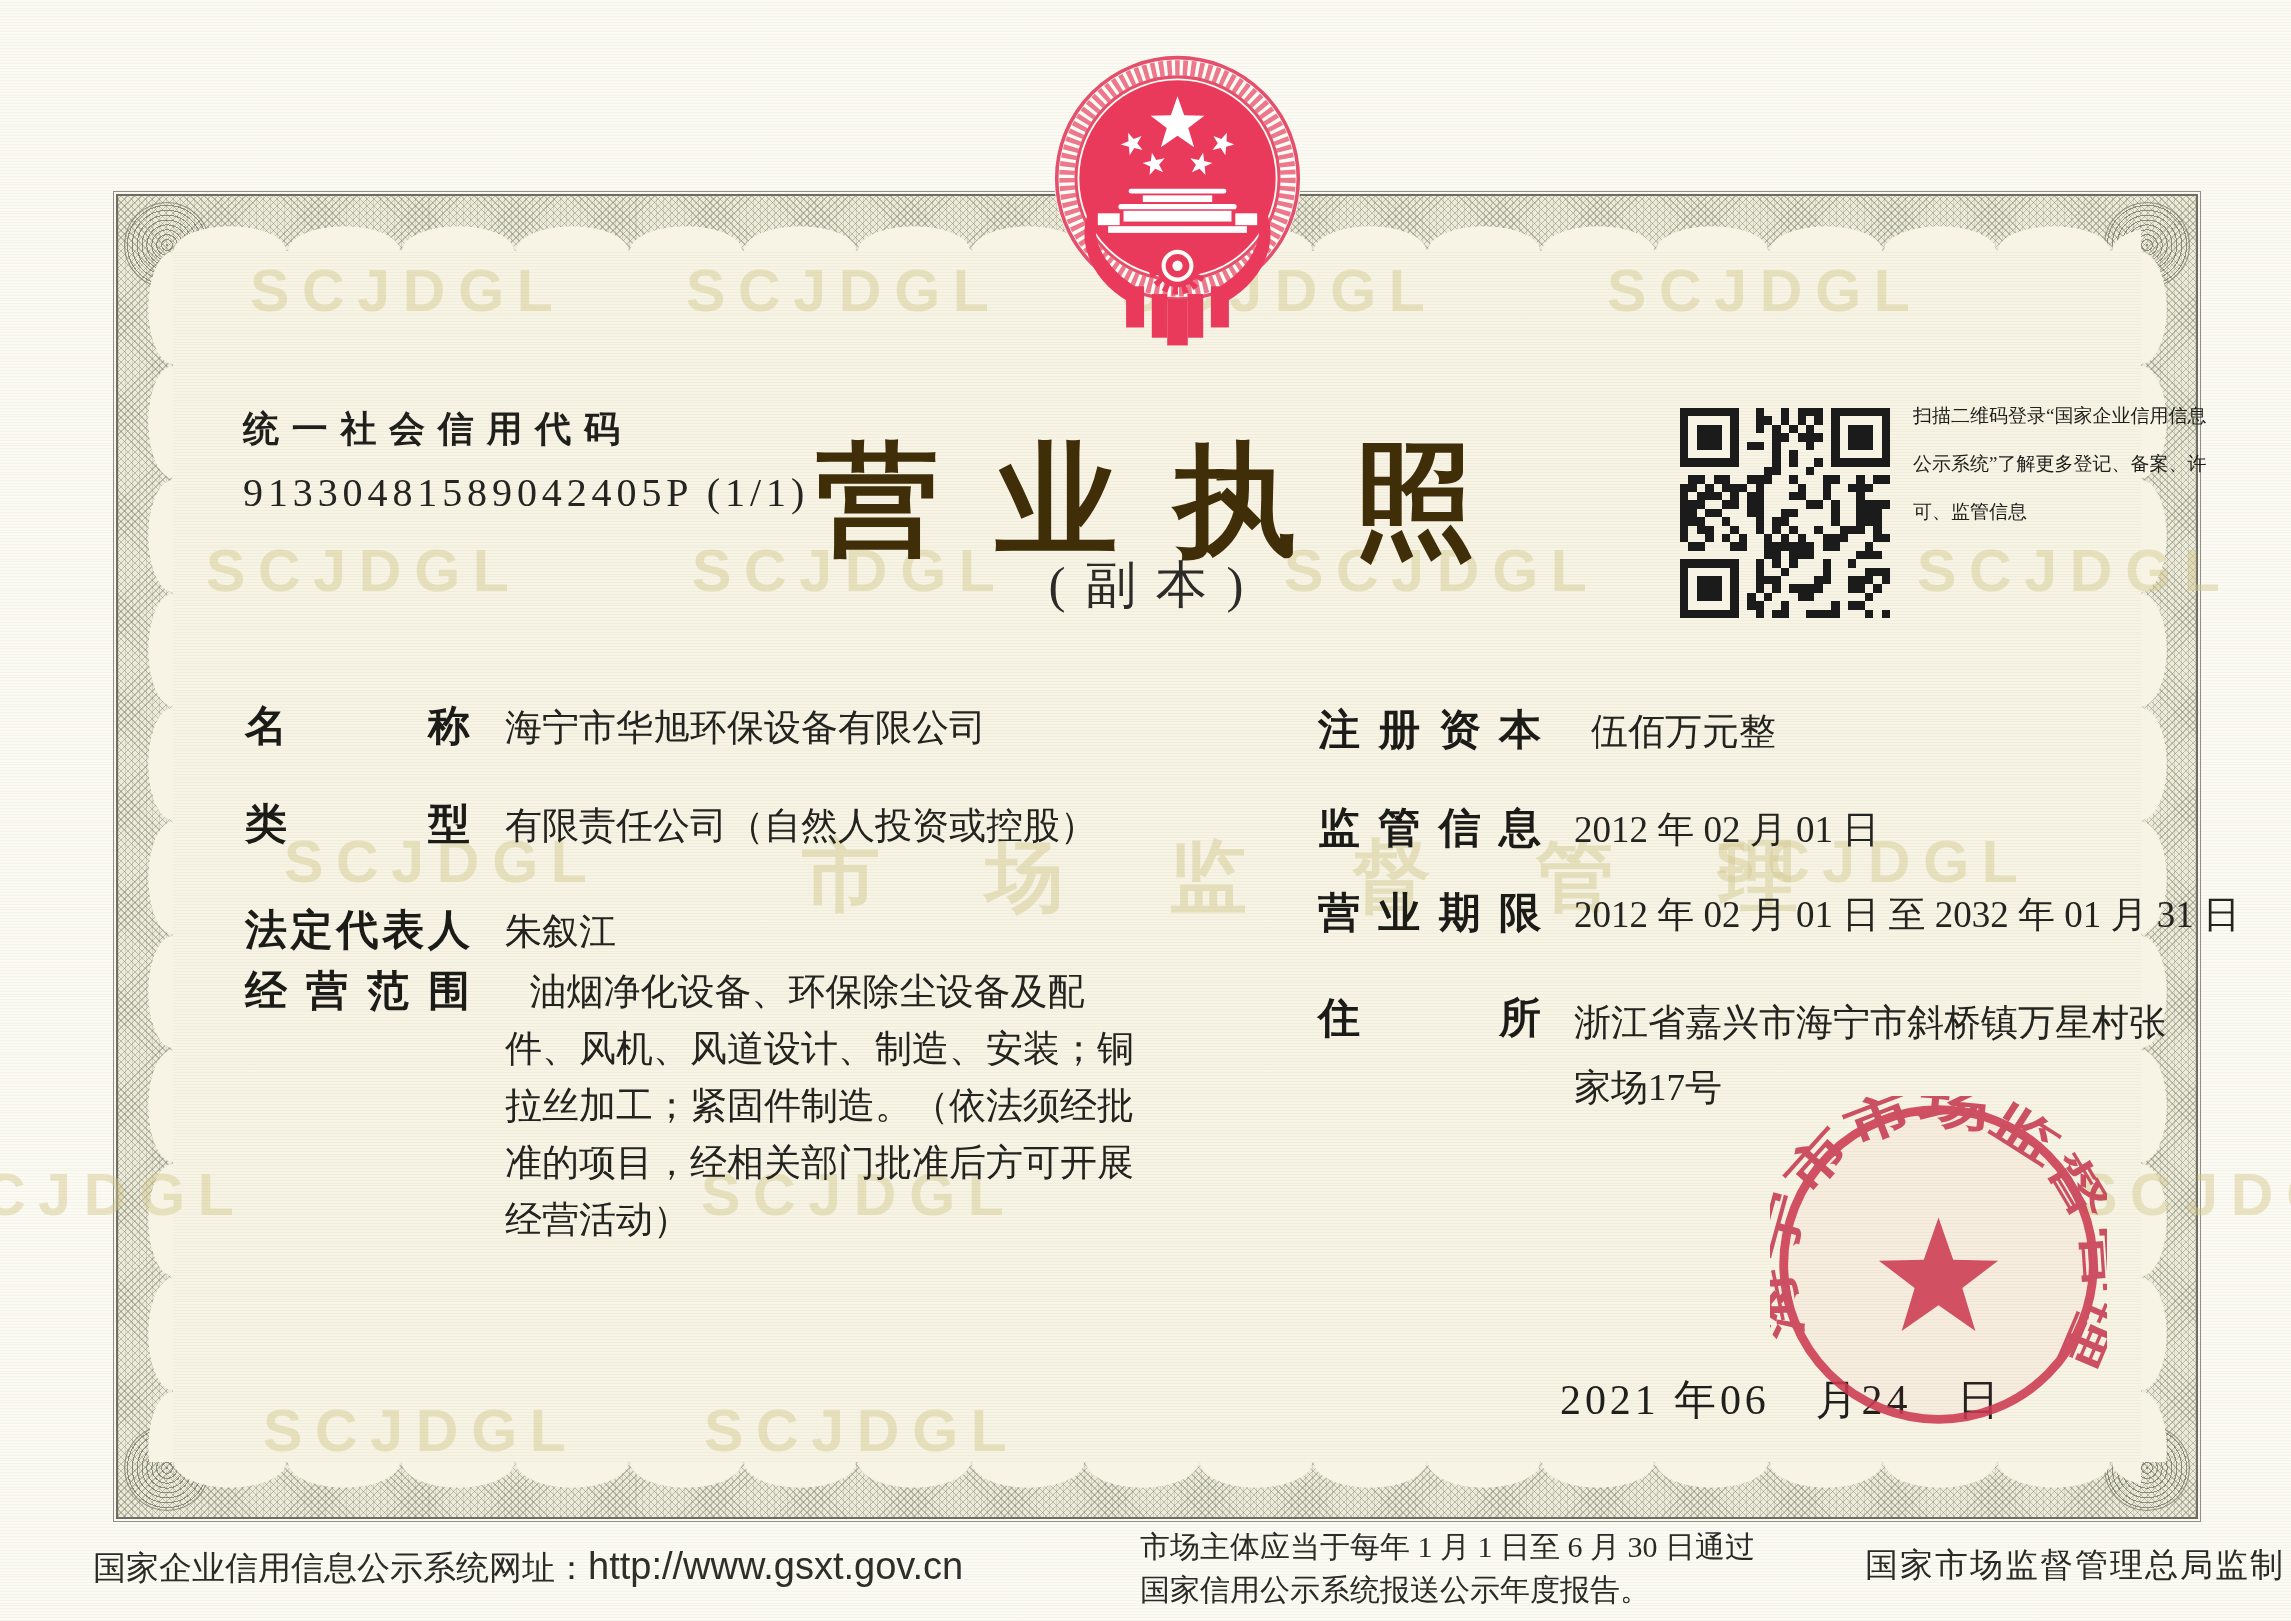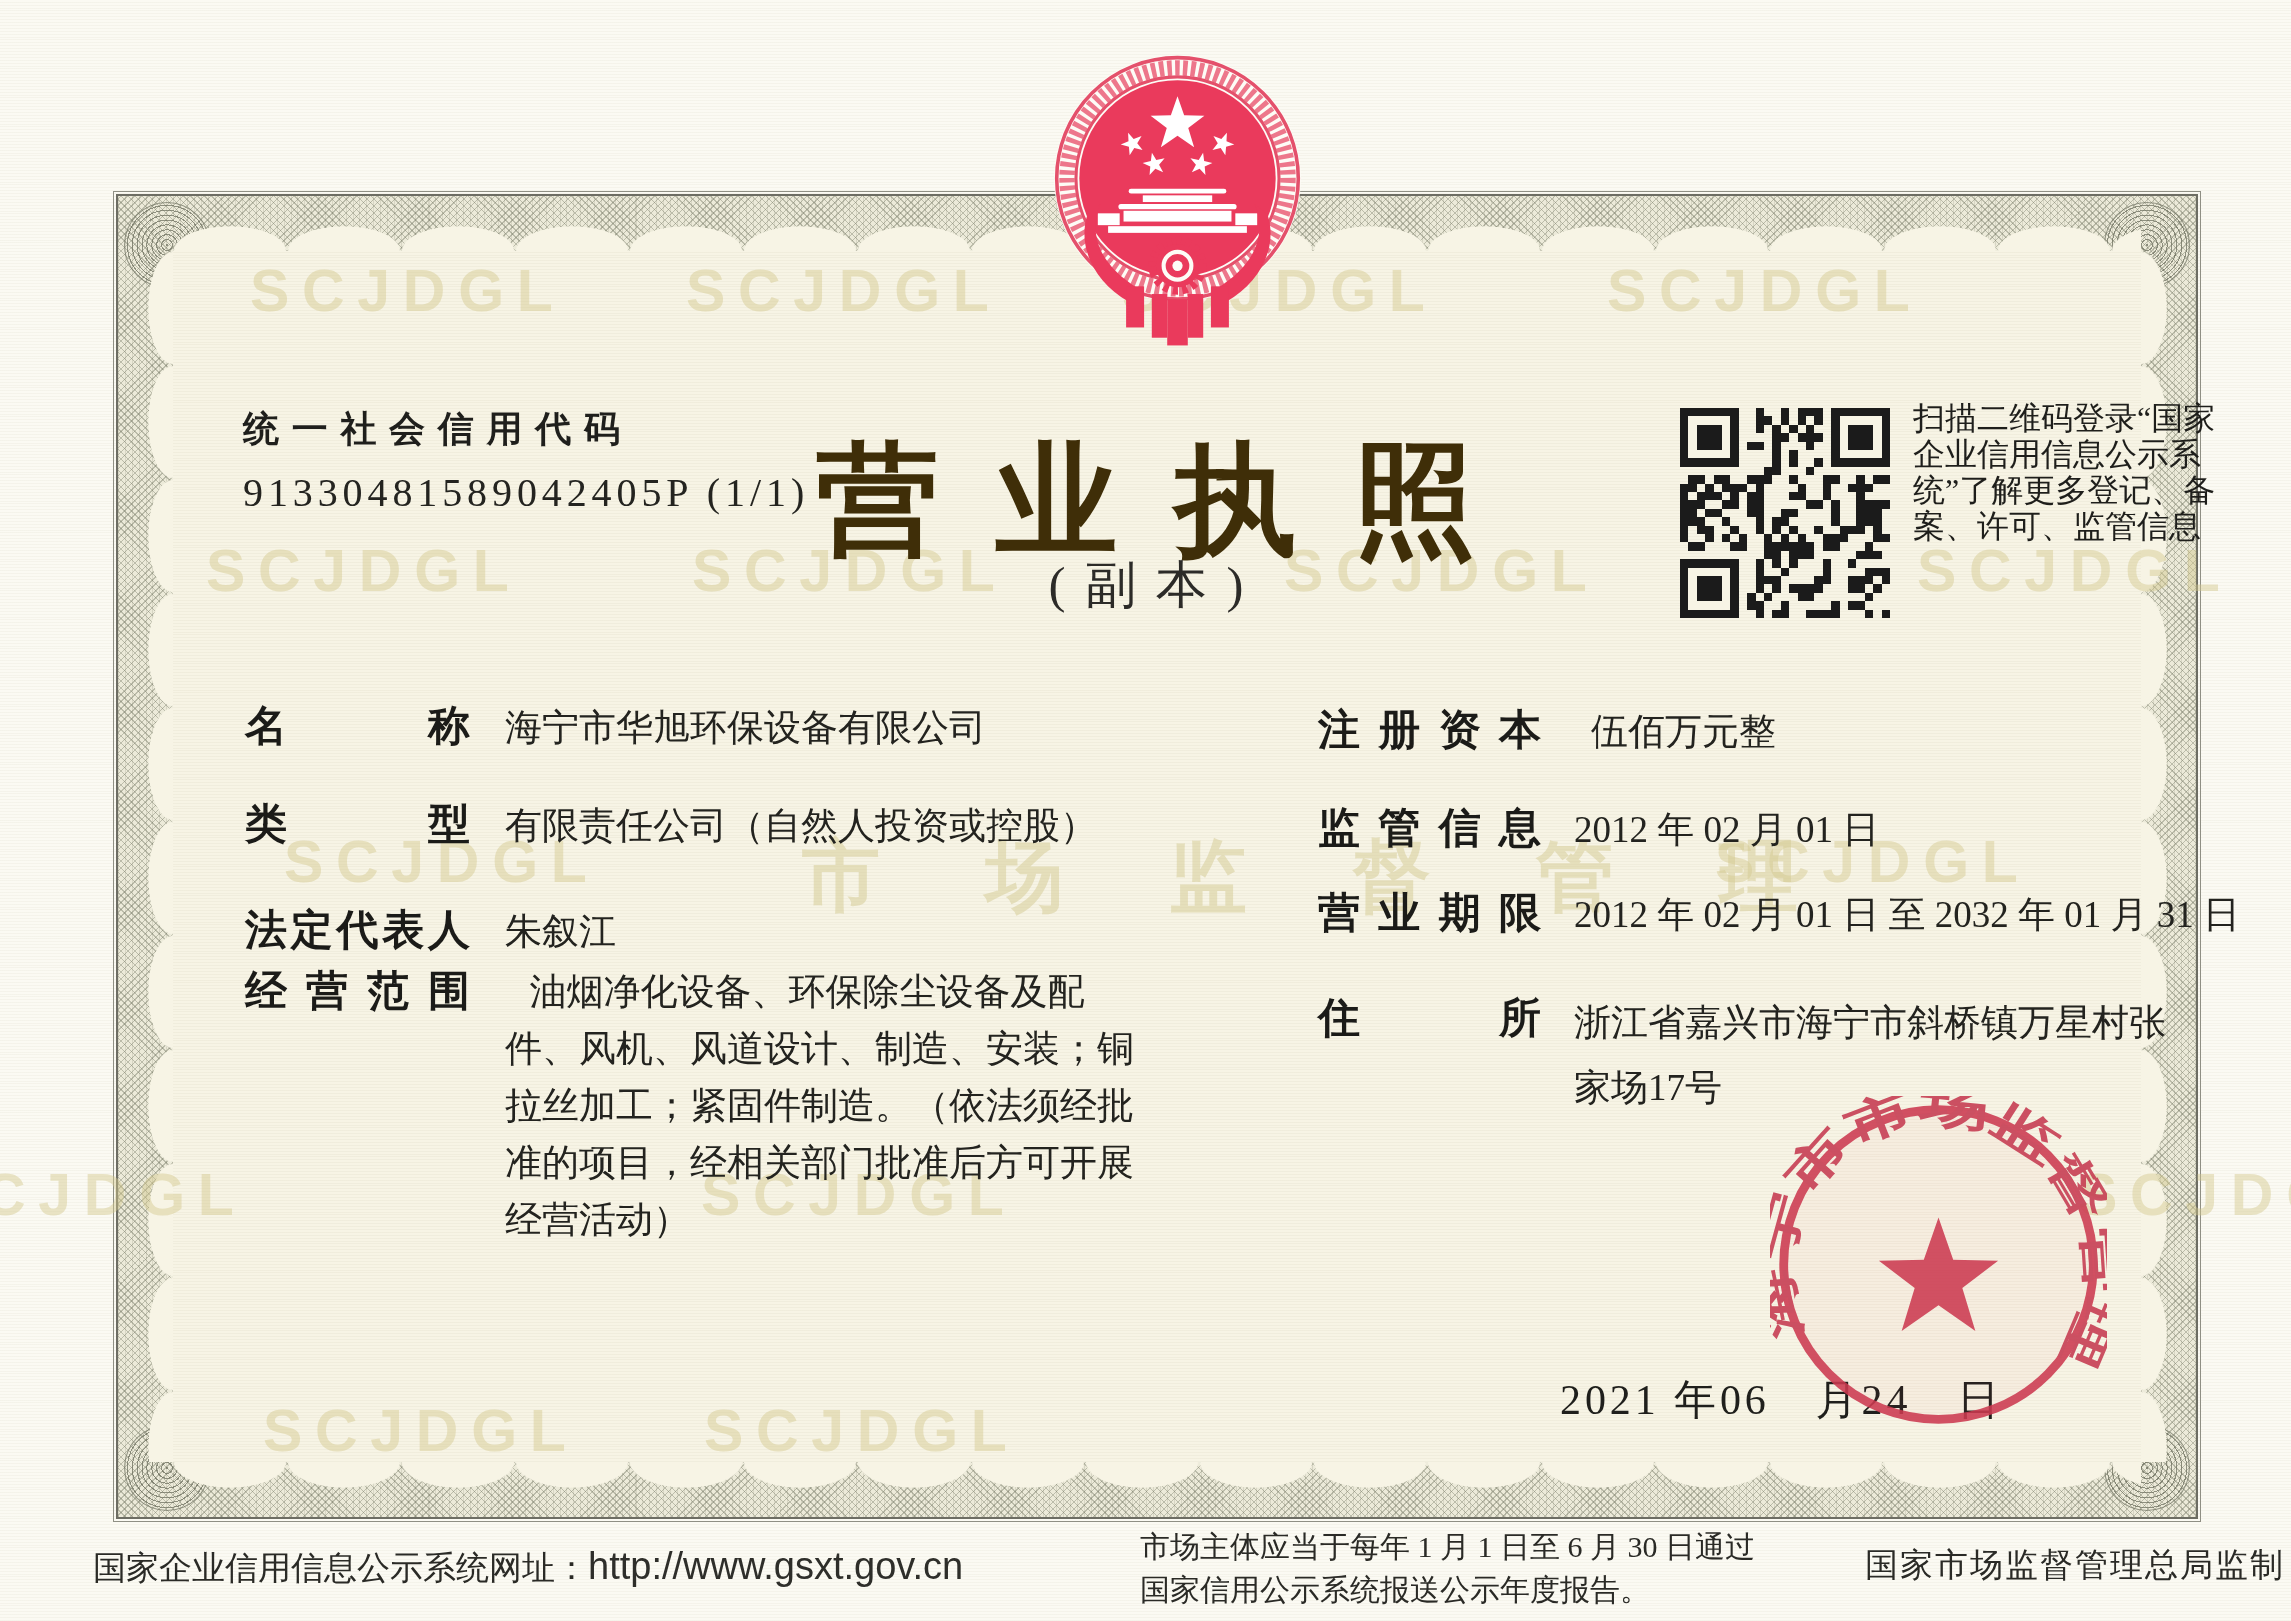--- a/index.html
+++ b/index.html
@@ -54,21 +54,21 @@
   .abs{position:absolute; z-index:3;}
   .credit-label{left:243px; top:405px; font-family:Liberation Mono, monospace;
       font-weight:bold; font-size:36px; letter-spacing:12.7px; color:#1f1f1c;}
   .credit-code{left:243px; top:469px; font-size:40px; letter-spacing:4.9px; color:#242420;}
   .title{left:0; right:0; top:420px; text-align:center; font-family:"Liberation Sans", sans-serif;
       font-weight:bold; font-size:122px; letter-spacing:57px; padding-left:57px; color:#3f2e08;}
   .subtitle{left:0; right:0; top:551px; text-align:center; font-size:51px; font-weight:normal;
       letter-spacing:19.6px; padding-left:19.6px; color:#2c2b28;}
   .qr{left:1680px; top:408px; width:210px; height:210px;}
   .qr svg{width:100%; height:100%; shape-rendering:crispEdges;}
-  .qr-caption{left:1913px; top:400px; width:312px; font-size:32px; line-height:36px; color:#1e1e1b;}
+  .qr-caption{left:1913px; top:392px; width:312px; font-size:19px; line-height:48px; color:#1e1e1b;}
   
   .flabel{display:inline-block; text-align:justify; text-align-last:justify;
       font-family:"Liberation Sans", sans-serif; font-weight:bold; color:#1b1b18;}
   .col-l .flabel{width:225px; font-size:42px;}
   .col-r .flabel{width:223px; font-size:42px;}
   .fvalue{font-size:37px; color:#23231f;}
   .row{position:absolute; z-index:3; white-space:nowrap;}
   .para{white-space:normal; width:635px; line-height:57px; text-indent:24.5px; display:inline-block;
       vertical-align:top; font-size:37px; color:#23231f;}
   .addr{white-space:normal; width:627px; line-height:65px; display:inline-block;

